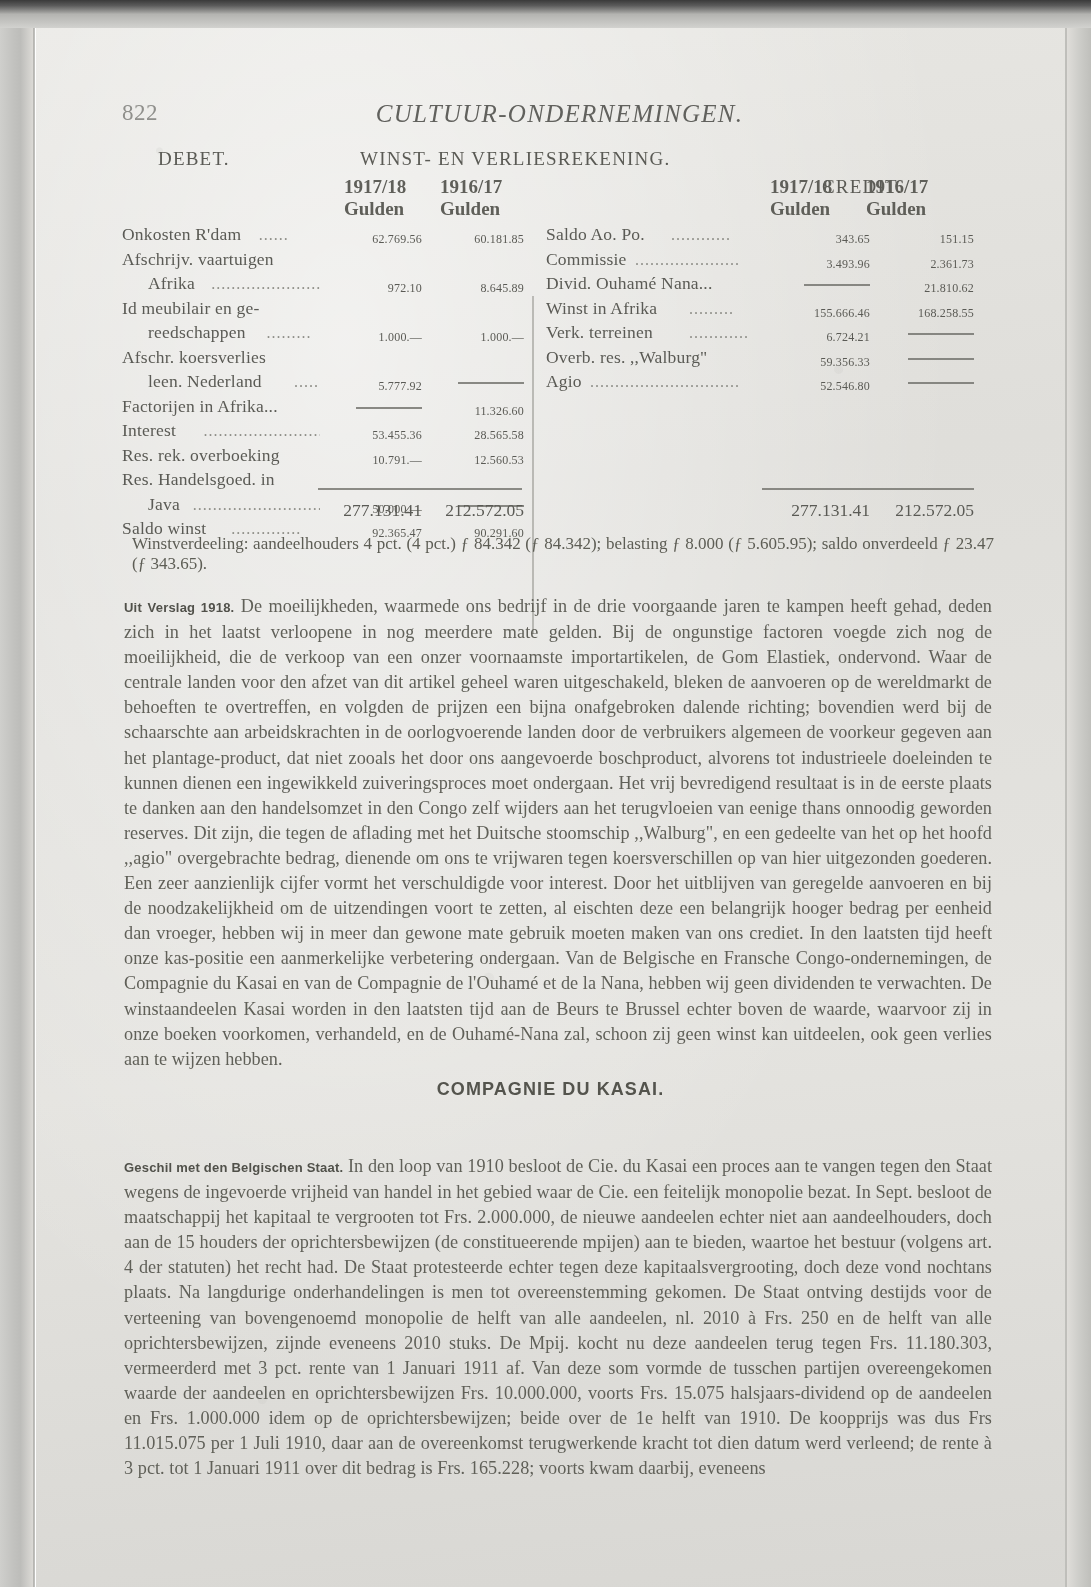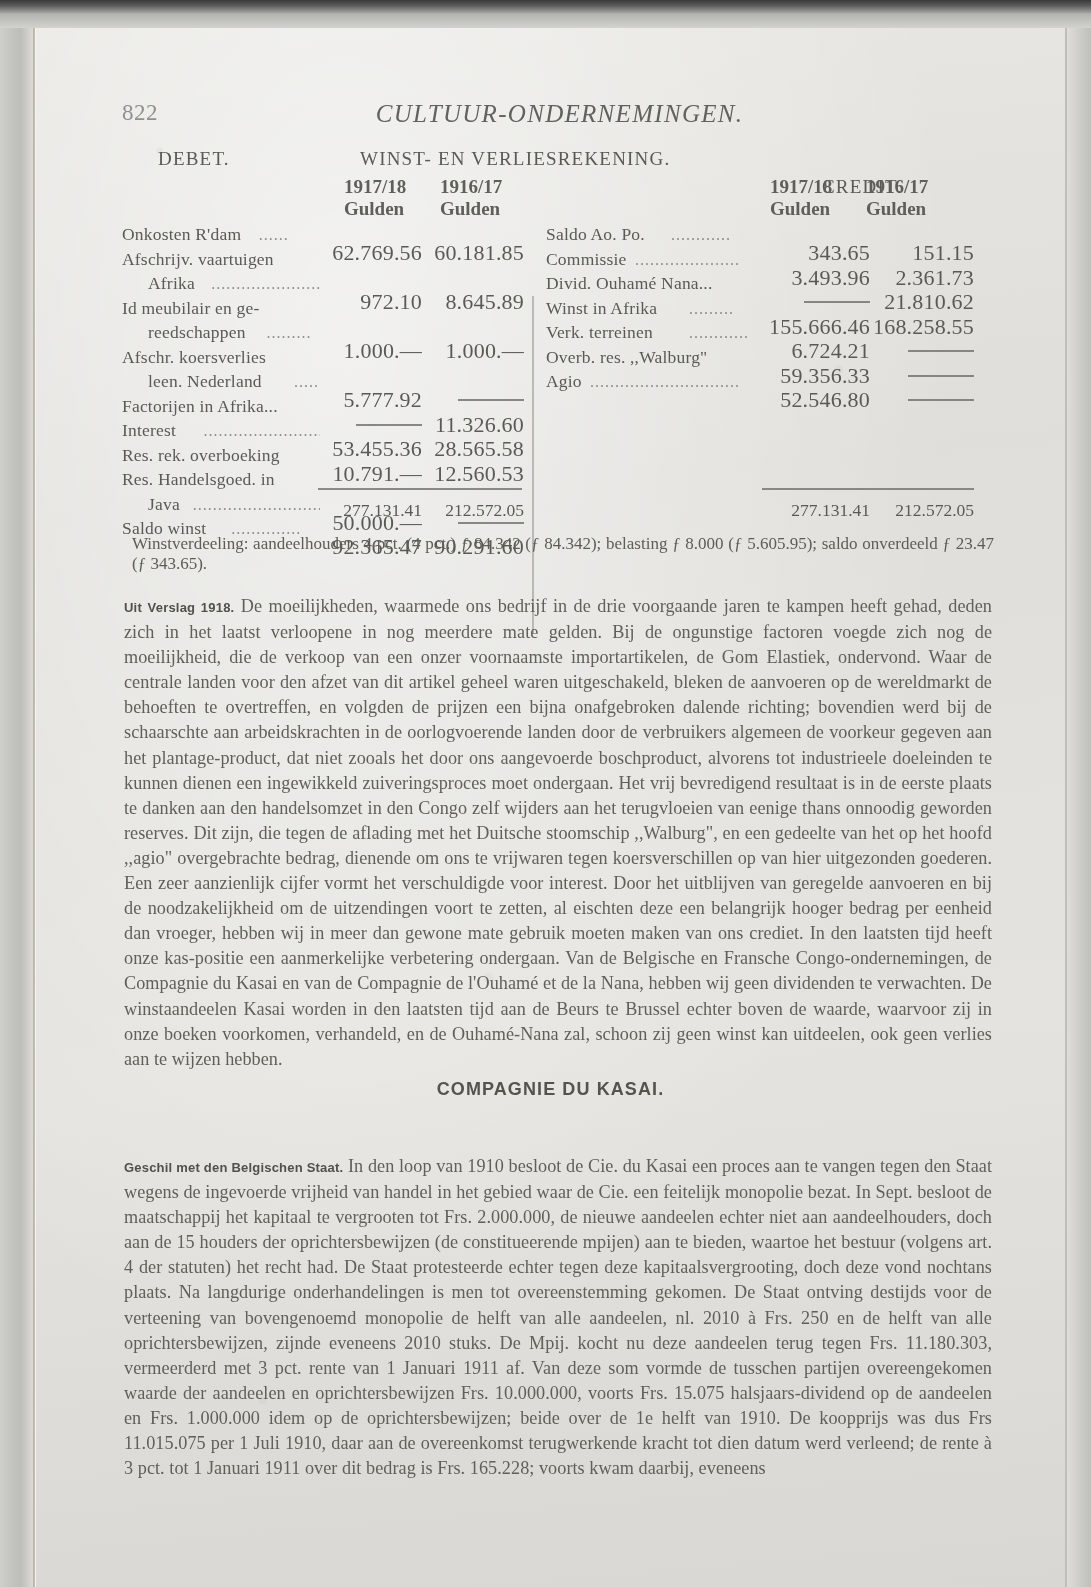--- a/index.html
+++ b/index.html
@@ -12,21 +12,21 @@
     height: 1587px;
     overflow: hidden;
     font-family: "Liberation Serif", serif;
   }
 
   
   #scan {
     position: relative;
     width: 1091px;
     height: 1587px;
-    background: #fef9c3;
+    background: #ffffff;
     overflow: hidden;
   }
   
   .scan-top-band {
     position: absolute;
     left: 0; top: 0;
     width: 1091px; height: 16px;
     background: linear-gradient(180deg,#3a3a3a 0%,#5b5b5b 35%,#9a9a98 75%,#c9c9c6 100%);
   }
   .scan-top-band2 {
@@ -196,23 +196,23 @@
     position: absolute;
     top: 2px;
     font-size: 16px;
     letter-spacing: 1px;
     color: #8d8d86;
     overflow: hidden;
     white-space: nowrap;
   }
   .row .v1, .row .v2 {
     position: absolute;
-    top: 16px;
+    top: 8px;
     text-align: right;
-    font-size: 22px;
+    font-size: 12px;
     letter-spacing: .2px;
   }
   .side-debet  .v1 { left: 198px; width: 102px; }
   .side-debet  .v2 { left: 302px; width: 100px; }
   .side-credit .v1 { left: 222px; width: 102px; }
   .side-credit .v2 { left: 326px; width: 102px; }
 
   
   .dash {
     display: inline-block;

